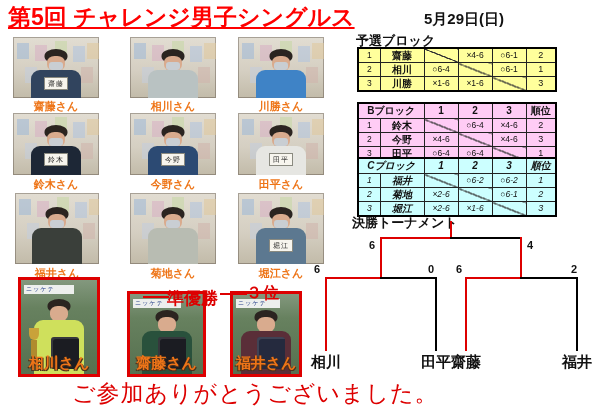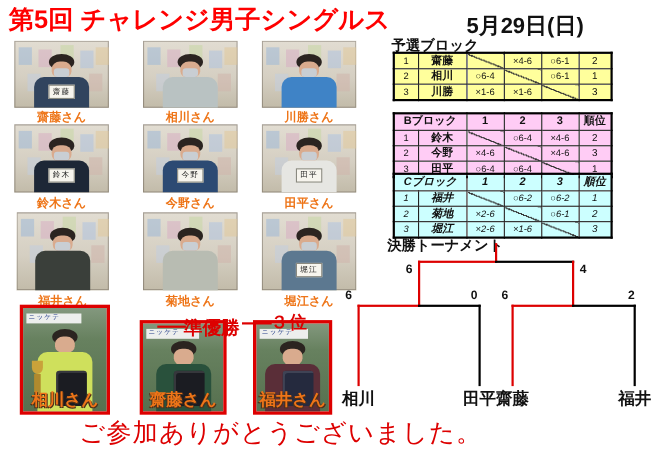--- a/index.html
+++ b/index.html
@@ -1,22 +1,22 @@
 <!DOCTYPE html>
 <html style="--title-red: #ff0000; --accent-red: #dd0000; --label-orange: #ee7518; --block-a: #ffff9c; --block-b: #ffccf5; --block-c: #ccffff;"><head>
 <meta charset="utf-8">
 <style>
   html,body{margin:0;padding:0;}
   .stage{position:relative;width:600px;height:408px;background:#ffffff;overflow:hidden;
          font-family:"Liberation Sans","DejaVu Sans",sans-serif;color:#111;}
 
   
   .title{position:absolute;left:8px;top:2px;font-size:23px;font-weight:bold;
-         color:var(--title-red);white-space:nowrap;}
-  .date{position:absolute;left:424px;top:10px;font-size:20px;font-weight:bold;white-space:nowrap;}
+         color:var(--title-red);white-space:nowrap;text-decoration:underline;}
+  .date{position:absolute;left:424px;top:10px;font-size:15px;font-weight:bold;white-space:nowrap;}
   .qual-heading{position:absolute;left:356px;top:32px;font-size:13px;font-weight:bold;}
   .bracket-heading{position:absolute;left:352px;top:214px;font-size:13px;font-weight:bold;}
   .footer{position:absolute;left:72px;top:378px;font-size:23px;font-weight:normal;
           color:var(--accent-red);letter-spacing:1px;white-space:nowrap;}
 
   
   .photo{position:absolute;overflow:hidden;
          background:linear-gradient(180deg,#e2ddd2 0%,#d5cfc2 55%,#c2bba9 100%);
          box-shadow:inset 0 0 0 1px rgba(60,50,40,.35);}
   .photo::before{content:"";position:absolute;width:12px;height:16px;left:4px;top:6px;

